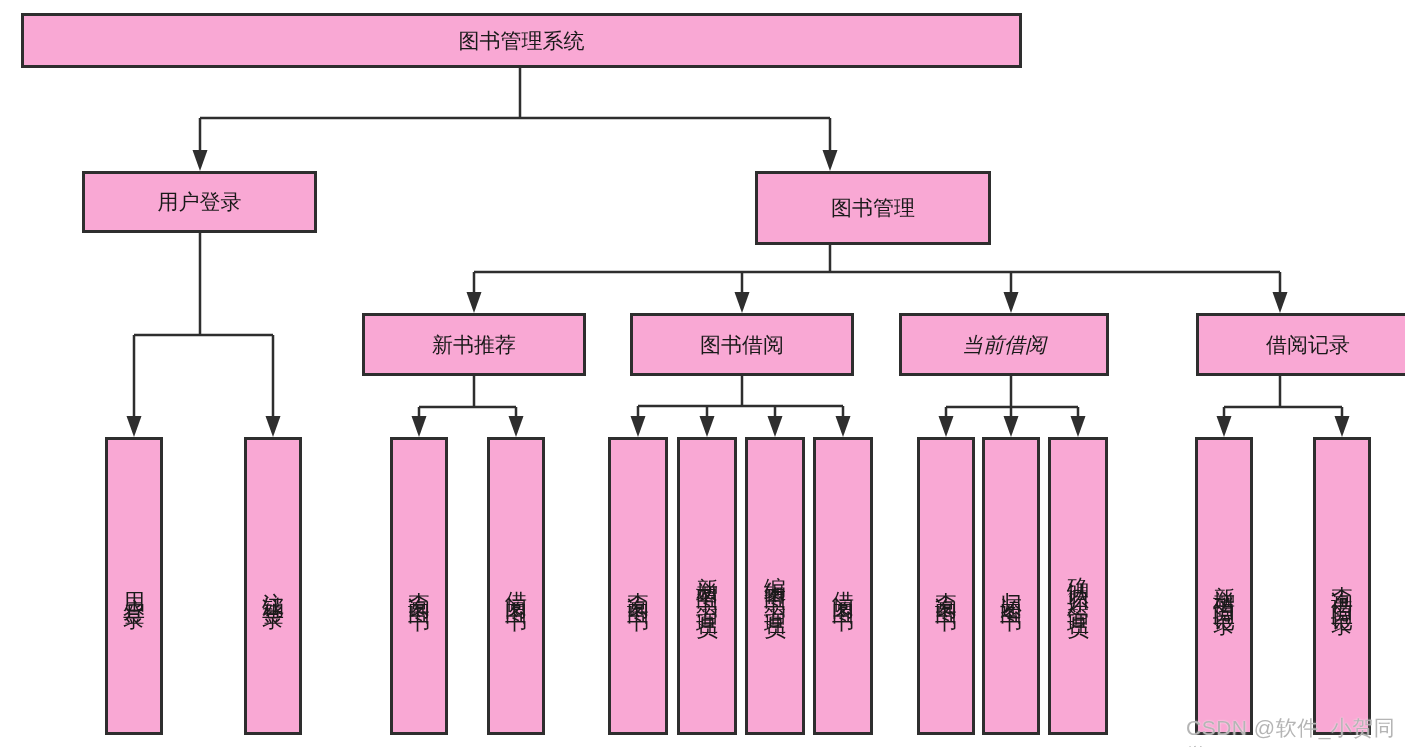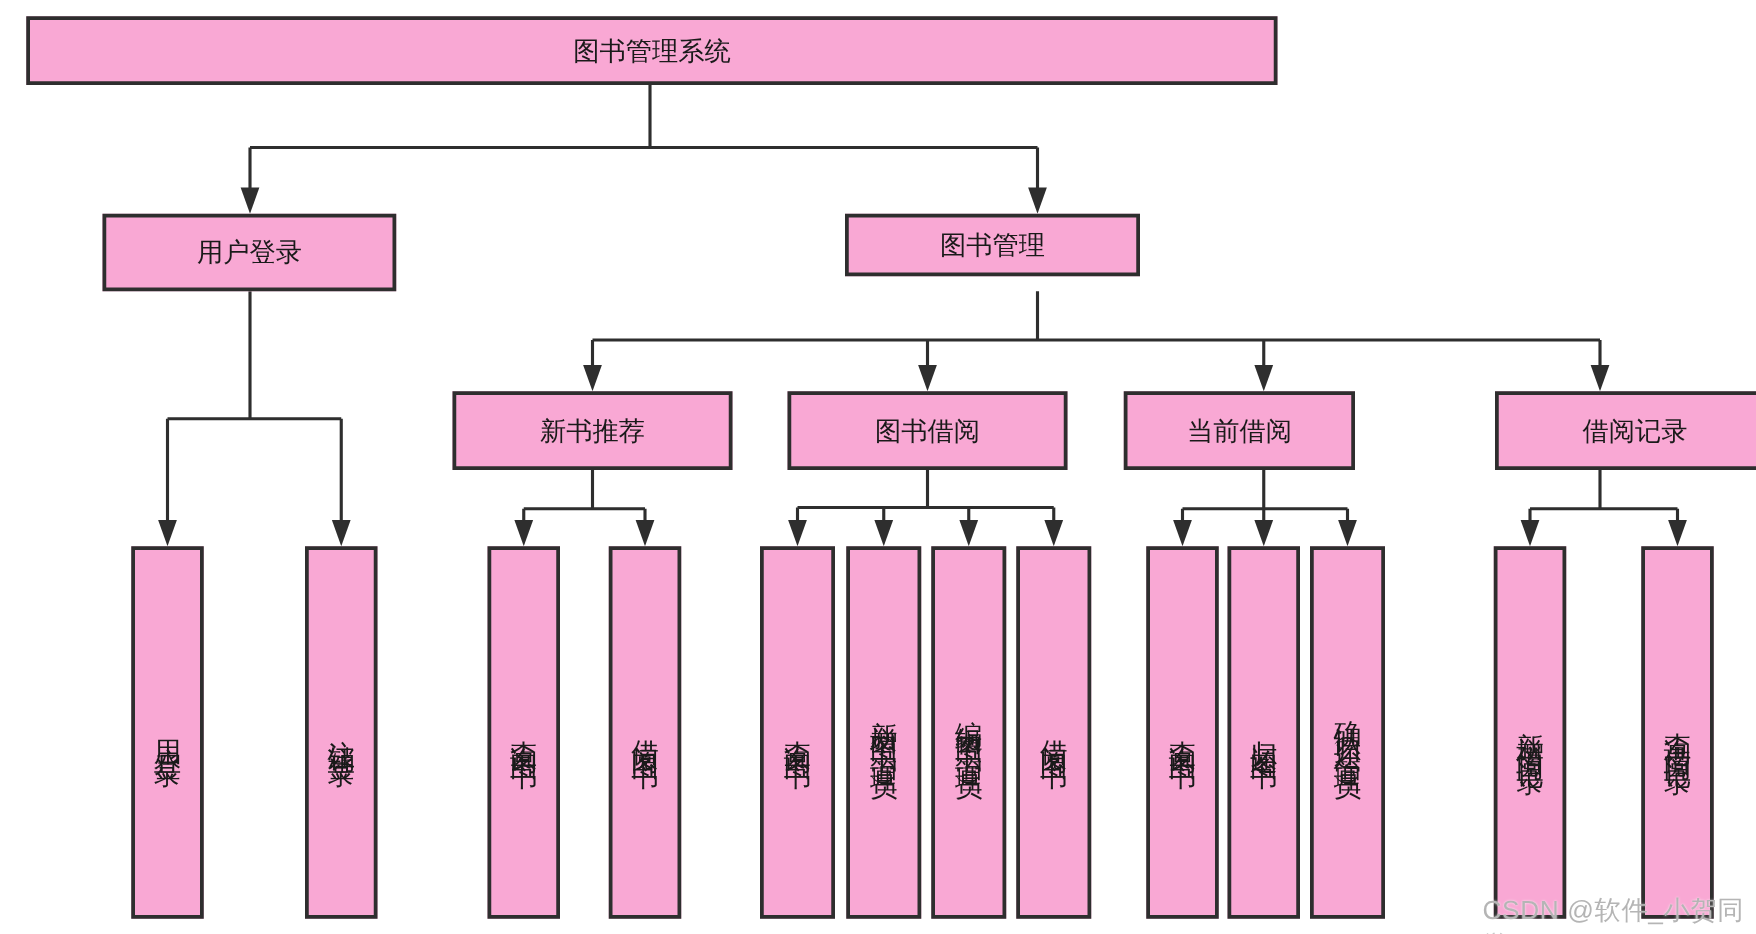--- a/index.html
+++ b/index.html
@@ -8,24 +8,24 @@
   #canvas{position:absolute;left:0;top:0;width:1405px;height:747px;}
   svg.connectors{position:absolute;left:0;top:0;z-index:0;}
   .box{position:absolute;box-sizing:border-box;background:#f9a8d4;border:3px solid #2e2e2e;
        color:#1a1a1a;display:flex;align-items:center;justify-content:center;
        font-size:21px;z-index:1;white-space:nowrap;}
   .vbox{writing-mode:vertical-rl;text-orientation:mixed;font-size:22px;
         letter-spacing:6px;line-height:1;padding:8px 0;white-space:normal;}
   
   .n-root{left:21px;top:13px;width:1001px;height:55px;}
   .n-user-login{left:82px;top:171px;width:235px;height:62px;}
-  .n-book-mgmt{left:676px;top:171px;width:236px;height:50px;}
+  .n-book-mgmt{left:755px;top:171px;width:236px;height:74px;}
   .n-new-book-rec{left:362px;top:313px;width:224px;height:63px;}
   .n-book-borrow{left:630px;top:313px;width:224px;height:63px;}
-  .n-current-borrow{left:899px;top:313px;width:185px;height:63px;}
+  .n-current-borrow{left:899px;top:313px;width:210px;height:63px;font-style:italic;}
   .n-borrow-records{left:1168px;top:313px;width:224px;height:63px;margin-left:28px;}
   .n-login{left:105px;top:437px;width:58px;height:298px;}
   .n-logout{left:244px;top:437px;width:58px;height:298px;}
   .n-nbr-query{left:390px;top:437px;width:58px;height:298px;}
   .n-nbr-borrow{left:487px;top:437px;width:58px;height:298px;}
   .n-bb-query{left:608px;top:437px;width:60px;height:298px;}
   .n-bb-add{left:677px;top:437px;width:60px;height:298px;}
   .n-bb-edit{left:745px;top:437px;width:60px;height:298px;}
   .n-bb-borrow{left:813px;top:437px;width:60px;height:298px;}
   .n-cb-query{left:917px;top:437px;width:58px;height:298px;}

